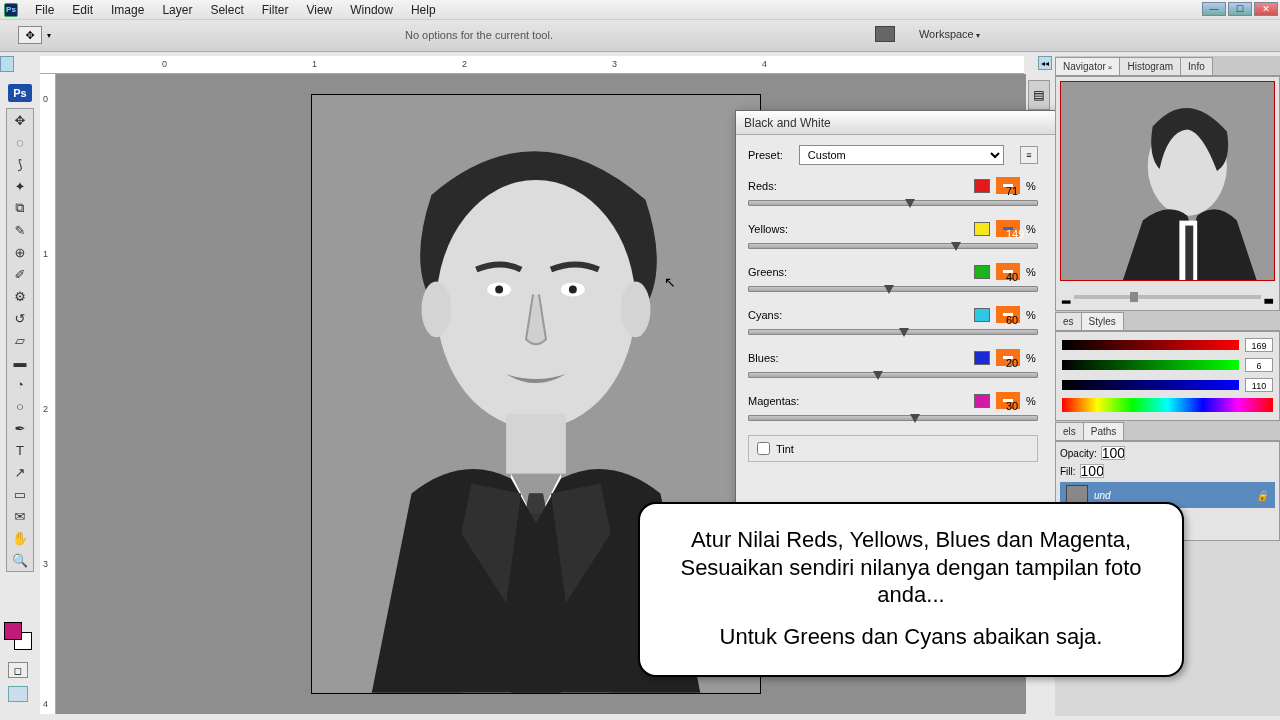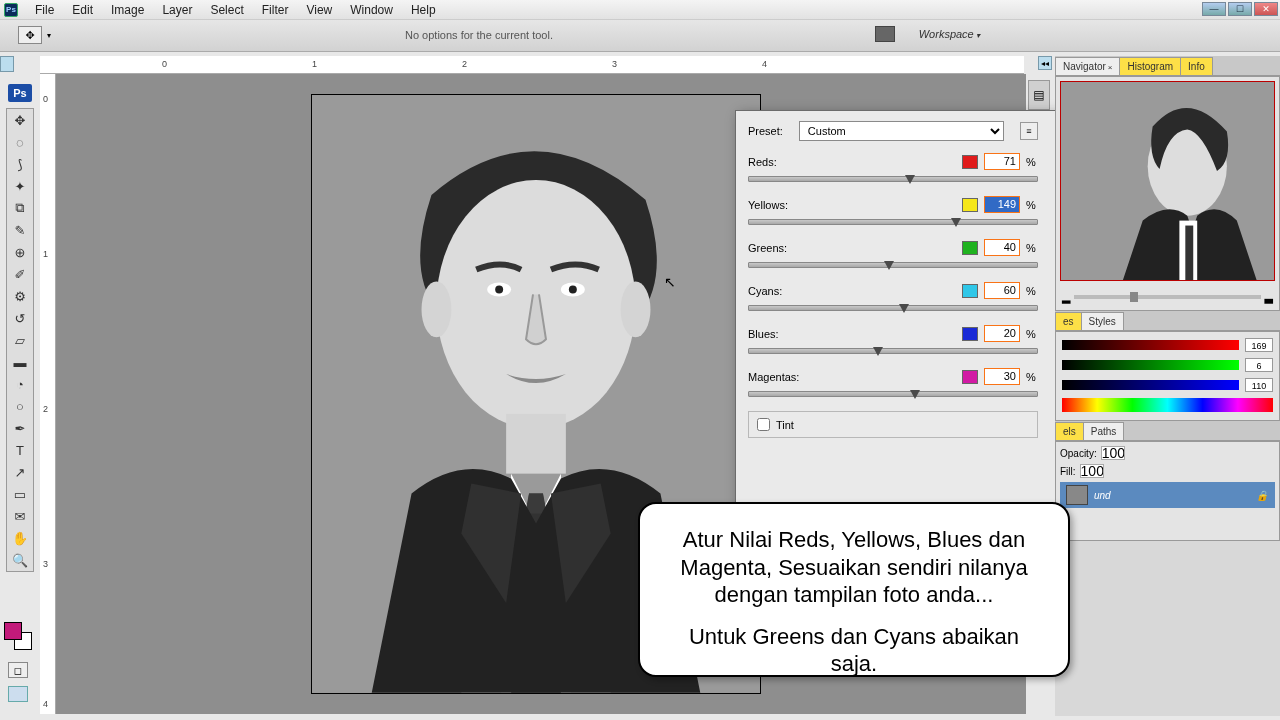--- a/index.html
+++ b/index.html
@@ -12,21 +12,21 @@
   .menubar .menu-item:first-of-type::first-letter { text-decoration: underline; }
   .win-controls { position:absolute; right:2px; top:2px; display:flex; gap:2px;}
   .win-btn { width:24px; height:14px; background:linear-gradient(#b3ccee,#7aa); border:1px solid #789; display:flex;align-items:center;justify-content:center;font-size:9px;color:#234;}
   .win-btn.close{background:linear-gradient(#e88,#c55);color:#fff;}
 
   
   .optbar { position: absolute; top: 20px; left: 0; right: 0; height: 32px; background: linear-gradient(#e6e6e6,#d2d2d2); border-bottom:1px solid #aaa; }
   .optbar .tool-sel { position:absolute; left:18px; top:6px; width:24px; height:18px; border:1px solid #888; background:#eee; display:flex;align-items:center;justify-content:center;}
   .optbar .tool-sel::after{content:"▾";position:absolute;right:-10px;font-size:8px;}
   .optbar .no-opt { position:absolute; left:405px; top:9px; font-size:11px; color:#555;}
-  .optbar .workspace-wrap { position:absolute; right:300px; top:6px; display:flex; align-items:center; gap:24px;font-style:italic;}
+  .optbar .workspace-wrap { position:absolute; right:300px; top:6px; display:flex; align-items:center; gap:24px;}
   .ws-icon { width:20px;height:16px;background:#666;border:1px solid #444;}
   .ws-label { font-size:11px; color:#333; }
   .ws-label::after { content:" ▾"; font-size:8px;}
 
   
   .toolbar { position:absolute; top:82px; left:6px; width:28px; background:#dedede; border:1px solid #9a9a9a; }
   .toolbar .t { width:26px; height:22px; display:flex; align-items:center; justify-content:center; font-size:13px; color:#333; cursor:pointer;}
   .ps-badge { position:absolute; top:84px; left:8px; width:24px;height:18px; background:#1b4da6; color:#fff; font-weight:bold; font-size:11px; display:flex;align-items:center;justify-content:center; border-radius:2px;}
   .toolbar { top:108px; }
   .color-swatch { position:absolute; left:4px; bottom:70px; width:28px; height:28px; }
@@ -43,21 +43,21 @@
 
   
   .canvas-area { position:absolute; top:74px; left:56px; width:970px; height:640px; background:#8e8e8e;}
   .photo { position:absolute; left:255px; top:20px; width:450px; height:600px; background:#999; border:1px solid #000;}
   .portrait-svg { width:100%; height:100%; }
   .cursor-arrow { position:absolute; left:608px; top:200px; font-size:14px; color:#000; }
 
   
   .right-col { position:absolute; top:56px; right:0; width:225px; height:660px; background:#d8d8d8;}
   .panel-tabs { display:flex; background:#c8c8c8; border-bottom:1px solid #999; height:20px; align-items:flex-end;}
-  .panel-tab { padding:3px 7px; font-size:10px; background:#fde047; border:1px solid #999; border-bottom:none; margin-right:-1px; color:#333; }
+  .panel-tab { padding:3px 7px; font-size:10px; background:#e5e5e5; border:1px solid #999; border-bottom:none; margin-right:-1px; color:#333; }
   .panel-tab.active { background:#eee; }
   .panel-tab .x { font-size:8px; margin-left:2px;}
   .nav-panel { height:235px; background:#e4e4e4; border:1px solid #999; position:relative;}
   .nav-preview { position:absolute; top:4px; left:4px; right:4px; height:200px; background:#9a9a9a; border:1px solid #b00;}
   .nav-slider { position:absolute; bottom:6px; left:6px; right:6px; height:14px; display:flex; align-items:center; gap:4px;}
   .nav-slider .track { flex:1; height:4px; background:#bbb; position:relative;}
   .nav-slider .thumb { position:absolute; left:30%; top:-3px; width:8px;height:10px; background:#888;}
   .color-panel { height:90px; background:#e4e4e4; border:1px solid #999; padding:6px; position:relative;}
   .color-row { display:flex; align-items:center; gap:6px; margin-bottom:6px; font-size:10px;}
   .color-row .bar { flex:1; height:10px; }
@@ -76,34 +76,34 @@
   .dialog .titlebar .close { position:absolute; right:4px; top:2px; width:28px; height:18px; background:linear-gradient(#e26a60,#c7352a); border:1px solid #8a1f17; color:#fff; display:flex;align-items:center;justify-content:center;font-size:10px; border-radius:2px;}
   .dialog-body { padding:10px 12px; position:relative; }
   .preset-row { display:flex; align-items:center; gap:16px; margin-bottom:12px;}
   .preset-row label { font-size:11px;}
   .preset-row select { flex:1; height:20px; border:1px solid #8a8a8a; font-size:11px; padding:2px 4px; background:#fff;}
   .preset-row .preset-btn { width:18px;height:18px; border:1px solid #999; background:#eee; display:flex;align-items:center;justify-content:center;font-size:9px;}
   .slider-group { margin-bottom:14px; position:relative;}
   .slider-head { display:flex; align-items:center; gap:6px; margin-bottom:6px;}
   .slider-head .lbl { flex:1; font-size:11px;}
   .slider-head .sw { width:16px;height:14px; border:1px solid #666;}
-  .slider-head .val { width:36px; height:17px; border:1px solid #f97316; background:#fff; font-size:11px; text-align:right; padding:0 3px; line-height:15px;}
+  .slider-head .val { width:24px; height:17px; border:7px solid #f97316; background:#fff; font-size:11px; text-align:right; padding:0 3px; line-height:15px;}
   .slider-head .val.sel { background:#316ac5; color:#fff;}
   .slider-head .pct { font-size:11px; width:12px;}
   .slider-track { height:6px; background:linear-gradient(#c8c8c8,#a8a8a8); border:1px solid #888; position:relative; border-radius:1px;}
   .slider-thumb { position:absolute; top:-2px; width:0;height:0; border-left:5px solid transparent; border-right:5px solid transparent; border-top:9px solid #4a4a4a;}
   .btn-col { position:absolute; right:12px; top:35px; width:72px; display:flex; flex-direction:column; gap:6px;}
   .dlg-btn { height:22px; border:1px solid #7a7a7a; background:linear-gradient(#fdfdfd,#e0e0e0); font-size:11px; border-radius:3px; cursor:pointer;}
   .dlg-btn.primary { border:1px solid #3b6fb6; box-shadow: 0 0 0 1px #8fb5e8 inset;}
   .preview-check { display:flex; align-items:center; gap:4px; font-size:11px; margin-top:6px;}
   .tint-row { border:1px solid #b8b8b8; padding:6px 8px; margin-top:6px; display:flex; align-items:center; gap:6px; font-size:11px;}
   .slider-col { width:290px; }
 
   
-  .callout { position:absolute; left:638px; top:502px; width:432px; height:175px; background:#fff; border:2px solid #000; border-radius:18px; padding:22px 24px; font-size:22px; line-height:1.25; text-align:center; font-family: Arial, sans-serif; box-shadow:3px 3px 6px rgba(0,0,0,0.3);}
+  .callout { position:absolute; left:638px; top:502px; width:546px; height:175px; background:#fff; border:2px solid #000; border-radius:18px; padding:22px 24px; font-size:22px; line-height:1.25; text-align:center; font-family: Arial, sans-serif; box-shadow:3px 3px 6px rgba(0,0,0,0.3);}
   .callout p { margin-bottom:14px; }
 
   
   .doc-tab { position:absolute; top:56px; left:0; width:14px; height:16px; background:#bde; border:1px solid #79a;}
   .r-toggle { position:absolute; top:56px; right:228px; width:14px; height:14px; background:#bde; border:1px solid #79a; display:flex;align-items:center;justify-content:center;font-size:8px;}
   .r-toggle2 { position:absolute; top:56px; right:0px; width:14px; height:14px; background:#bde; border:1px solid #79a; display:flex;align-items:center;justify-content:center;font-size:8px;}
   .well { position:absolute; top:80px; right:230px; width:22px; height:30px; background:#d0d0d0; border:1px solid #999; display:flex;align-items:center;justify-content:center;font-size:12px;}
 </style>
 </head>
 <body>
@@ -231,20 +231,24 @@
       <path d="M200 385 L225 430 L250 385 L260 600 L190 600 Z" fill="none"></path>
 
       <path d="M160 390 L210 400 L195 510 L150 440 Z" fill="#303030"></path>
       <path d="M290 390 L240 400 L255 510 L300 440 Z" fill="#303030"></path>
     </svg>
   </div>
   <div class="cursor-arrow">↖</div>
 </div>
 
 <div class="dialog">
+  <div class="titlebar">
+    <span>Black and White</span>
+    <div class="close">✕</div>
+  </div>
   <div class="dialog-body">
     <div class="btn-col">
       <button class="dlg-btn primary">OK</button>
       <button class="dlg-btn">Cancel</button>
       <div style="height:10px"></div>
       <button class="dlg-btn">Auto</button>
       <label class="preview-check">
         <input type="checkbox" checked="" style="">
         <span>Preview</span>
       </label>

